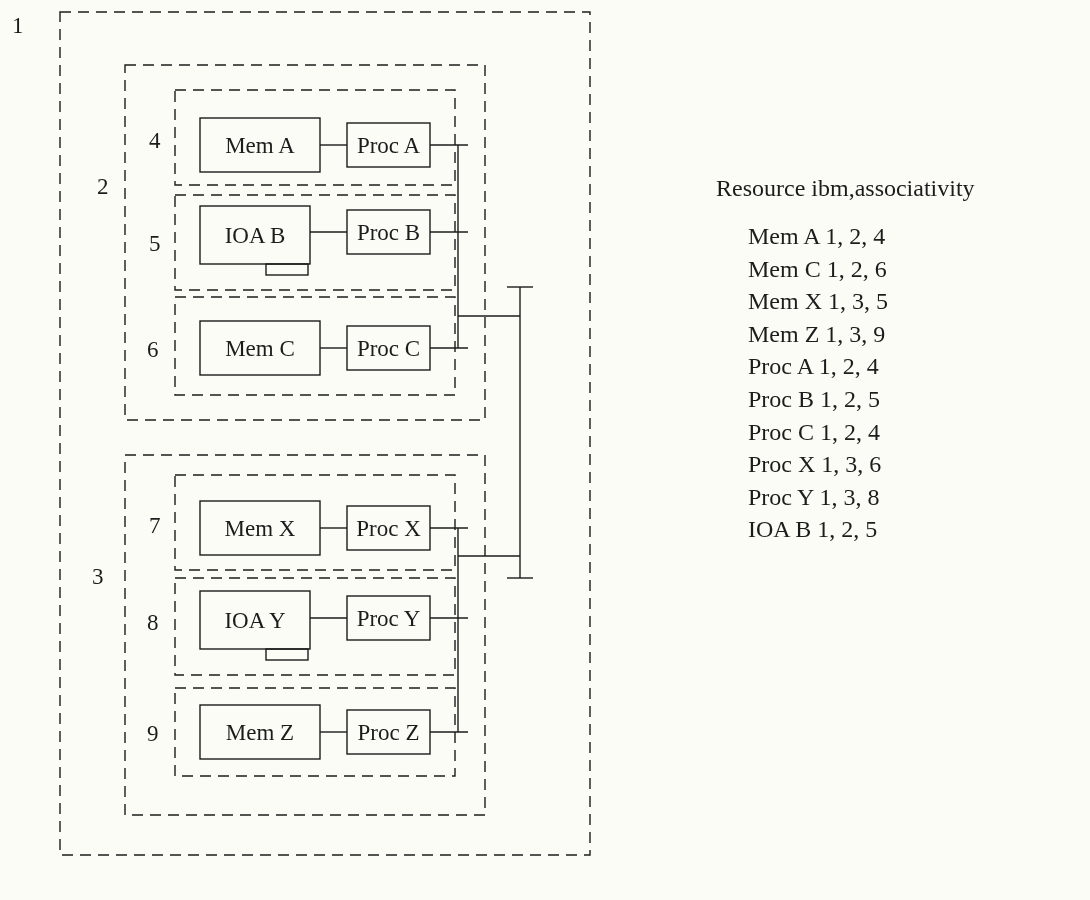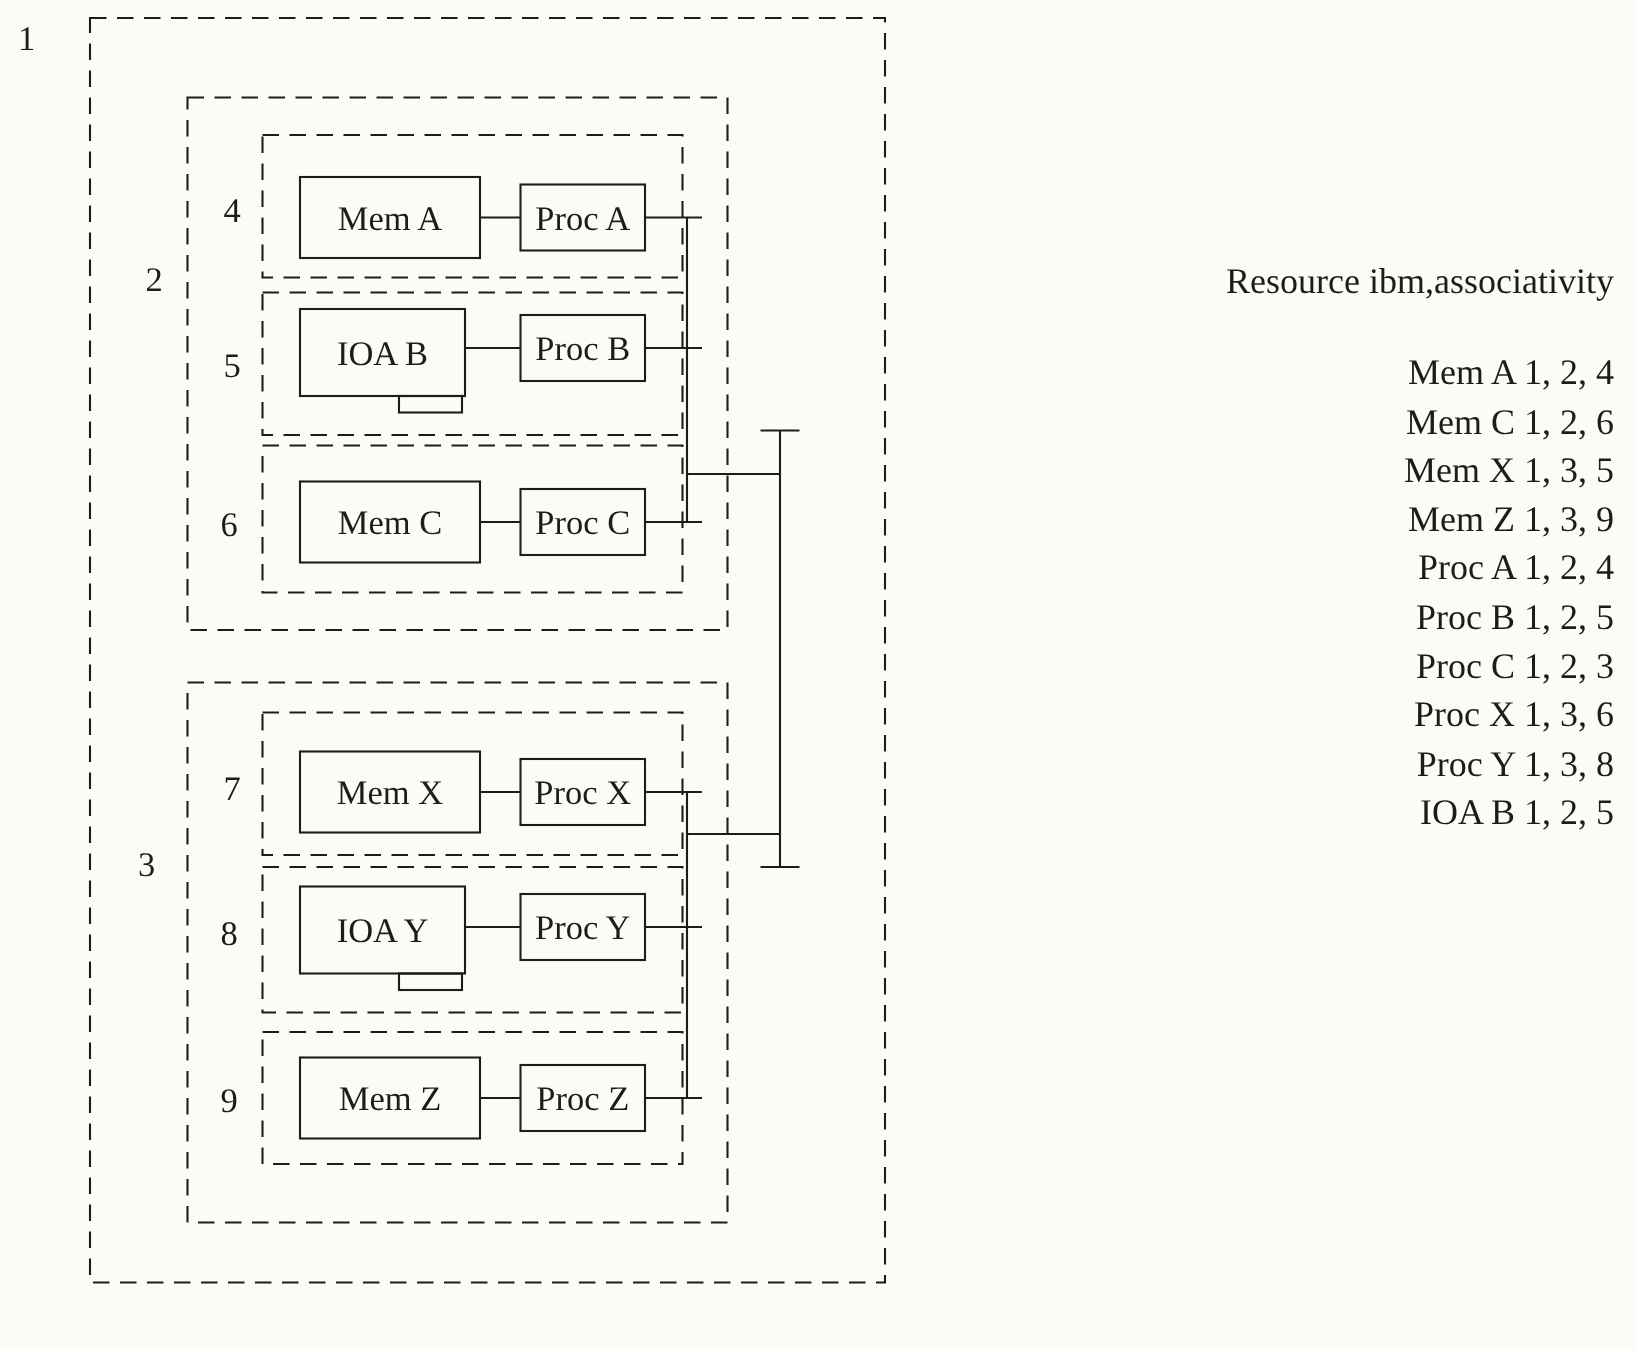--- a/index.html
+++ b/index.html
@@ -19,29 +19,28 @@
   .diagram-svg {
     position: absolute;
     left: 0;
     top: 0;
   }
   .legend {
     position: absolute;
     left: 716px;
     top: 174px;
     width: 360px;
-    text-align: right;
   }
   .legend-title {
     font-size: 24px;
     line-height: 28px;
     white-space: nowrap;
   }
   .legend-entries {
-    margin-top: 31px;
+    margin-top: 18px;
     margin-left: 32px;
     font-size: 24px;
     line-height: 32.6px;
   }
   .legend-entry {
     white-space: nowrap;
   }
   svg text {
     font-family: "Liberation Serif", "DejaVu Serif", serif;
   }
@@ -136,20 +135,20 @@
 
   <div class="legend">
     <div class="legend-title">Resource ibm,associativity</div>
     <div class="legend-entries">
       <div class="legend-entry">Mem A 1, 2, 4</div>
       <div class="legend-entry">Mem C 1, 2, 6</div>
       <div class="legend-entry">Mem X 1, 3, 5</div>
       <div class="legend-entry">Mem Z 1, 3, 9</div>
       <div class="legend-entry">Proc A 1, 2, 4</div>
       <div class="legend-entry">Proc B 1, 2, 5</div>
-      <div class="legend-entry">Proc C 1, 2, 3</div>
+      <div class="legend-entry">Proc C 1, 2, 4</div>
       <div class="legend-entry">Proc X 1, 3, 6</div>
       <div class="legend-entry">Proc Y 1, 3, 8</div>
       <div class="legend-entry">IOA B 1, 2, 5</div>
     </div>
   </div>
 
 </div>
 
 </body></html>

